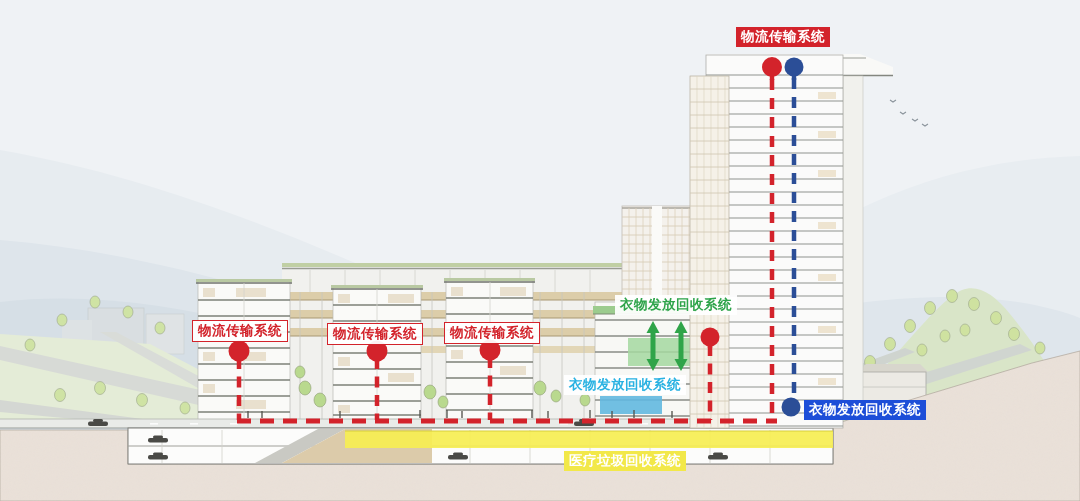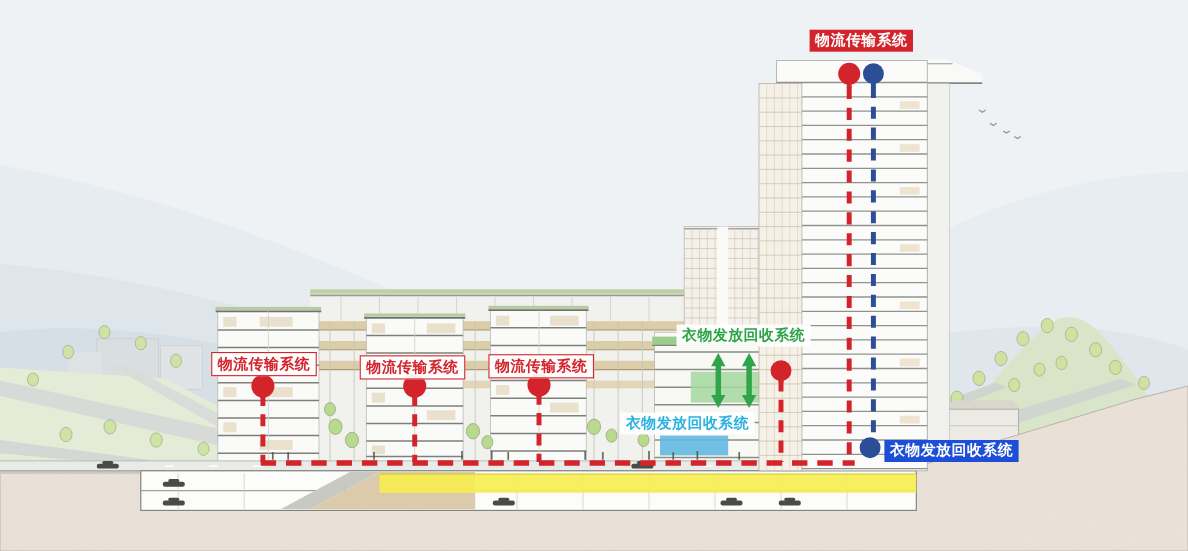--- a/index.html
+++ b/index.html
@@ -464,14 +464,15 @@
   </g>
 </svg>
 
 <div class="lbl red-solid" style="left:736px;top:27px;">物流传输系统</div>
 <div class="lbl red-outline" style="left:192px;top:320px;">物流传输系统</div>
 <div class="lbl red-outline" style="left:327px;top:323px;">物流传输系统</div>
 <div class="lbl red-outline" style="left:444px;top:322px;">物流传输系统</div>
 <div class="lbl green-box" style="left:615px;top:295px;">衣物发放回收系统</div>
 <div class="lbl cyan-box" style="left:564px;top:375px;">衣物发放回收系统</div>
 <div class="lbl blue-solid" style="left:804px;top:400px;">衣物发放回收系统</div>
+<div class="lbl yellow-solid" style="left:564px;top:451px;">医疗垃圾回收系统</div>
 
 </div>
 
 </body></html>

